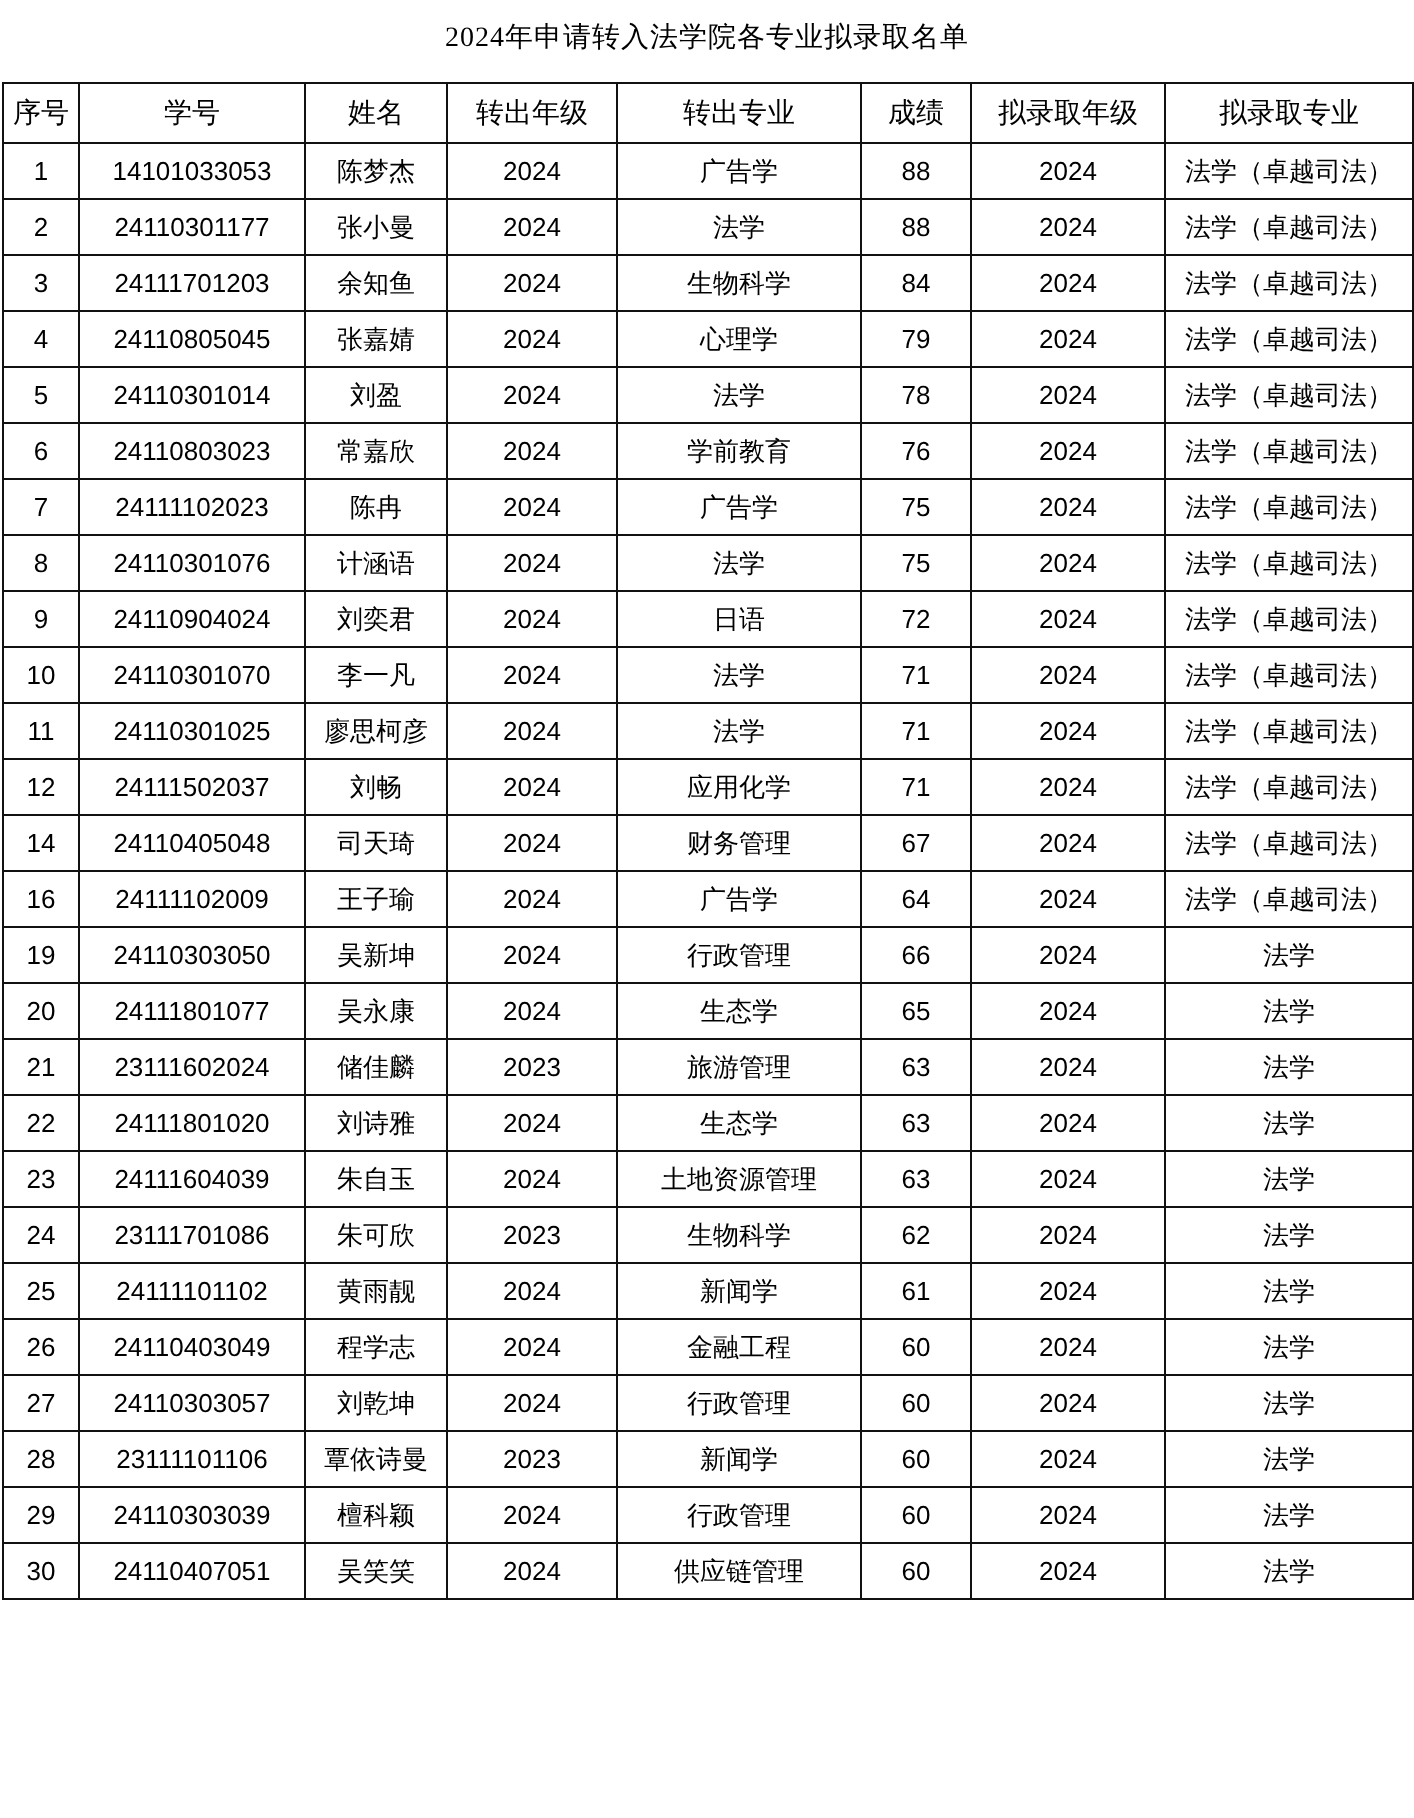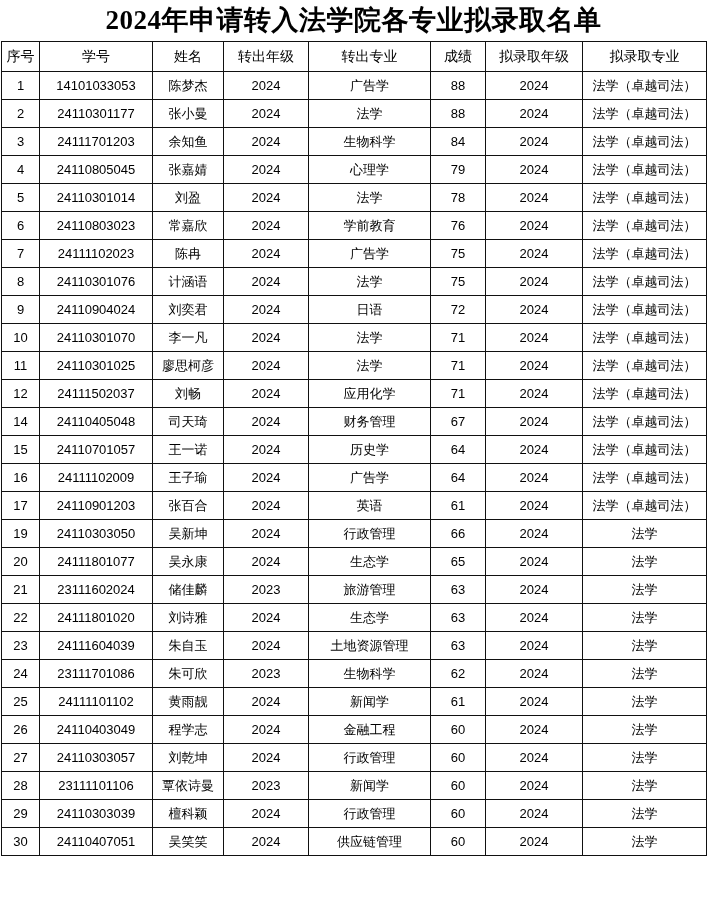--- a/index.html
+++ b/index.html
@@ -15,22 +15,22 @@
     overflow: hidden;
   }
   .page {
     width: 707px;
     box-sizing: border-box;
     padding: 0;
   }
   .doc-title {
     text-align: center;
     font-family: "Liberation Serif", serif;
-    font-weight: bold;
-    font-size: 27px;
+    font-weight: normal;
+    font-size: 14px;
     line-height: 38px;
     letter-spacing: 0.5px;
     color: #000;
     padding: 1px 0 2px 0;
     white-space: nowrap;
   }
   table.roster {
     border-collapse: collapse;
     table-layout: fixed;
     width: 705px;
@@ -225,46 +225,26 @@
           <td class="num">14</td>
           <td class="id">24110405048</td>
           <td class="name">司天琦</td>
           <td class="year">2024</td>
           <td class="major">财务管理</td>
           <td class="score">67</td>
           <td class="year">2024</td>
           <td class="target">法学（卓越司法）</td>
         </tr>
         <tr>
-          <td class="num">15</td>
-          <td class="id">24110701057</td>
-          <td class="name">王一诺</td>
-          <td class="year">2024</td>
-          <td class="major">历史学</td>
-          <td class="score">64</td>
-          <td class="year">2024</td>
-          <td class="target">法学（卓越司法）</td>
-        </tr>
-        <tr>
           <td class="num">16</td>
           <td class="id">24111102009</td>
           <td class="name">王子瑜</td>
           <td class="year">2024</td>
           <td class="major">广告学</td>
           <td class="score">64</td>
-          <td class="year">2024</td>
-          <td class="target">法学（卓越司法）</td>
-        </tr>
-        <tr>
-          <td class="num">17</td>
-          <td class="id">24110901203</td>
-          <td class="name">张百合</td>
-          <td class="year">2024</td>
-          <td class="major">英语</td>
-          <td class="score">61</td>
           <td class="year">2024</td>
           <td class="target">法学（卓越司法）</td>
         </tr>
         <tr>
           <td class="num">19</td>
           <td class="id">24110303050</td>
           <td class="name">吴新坤</td>
           <td class="year">2024</td>
           <td class="major">行政管理</td>
           <td class="score">66</td>

